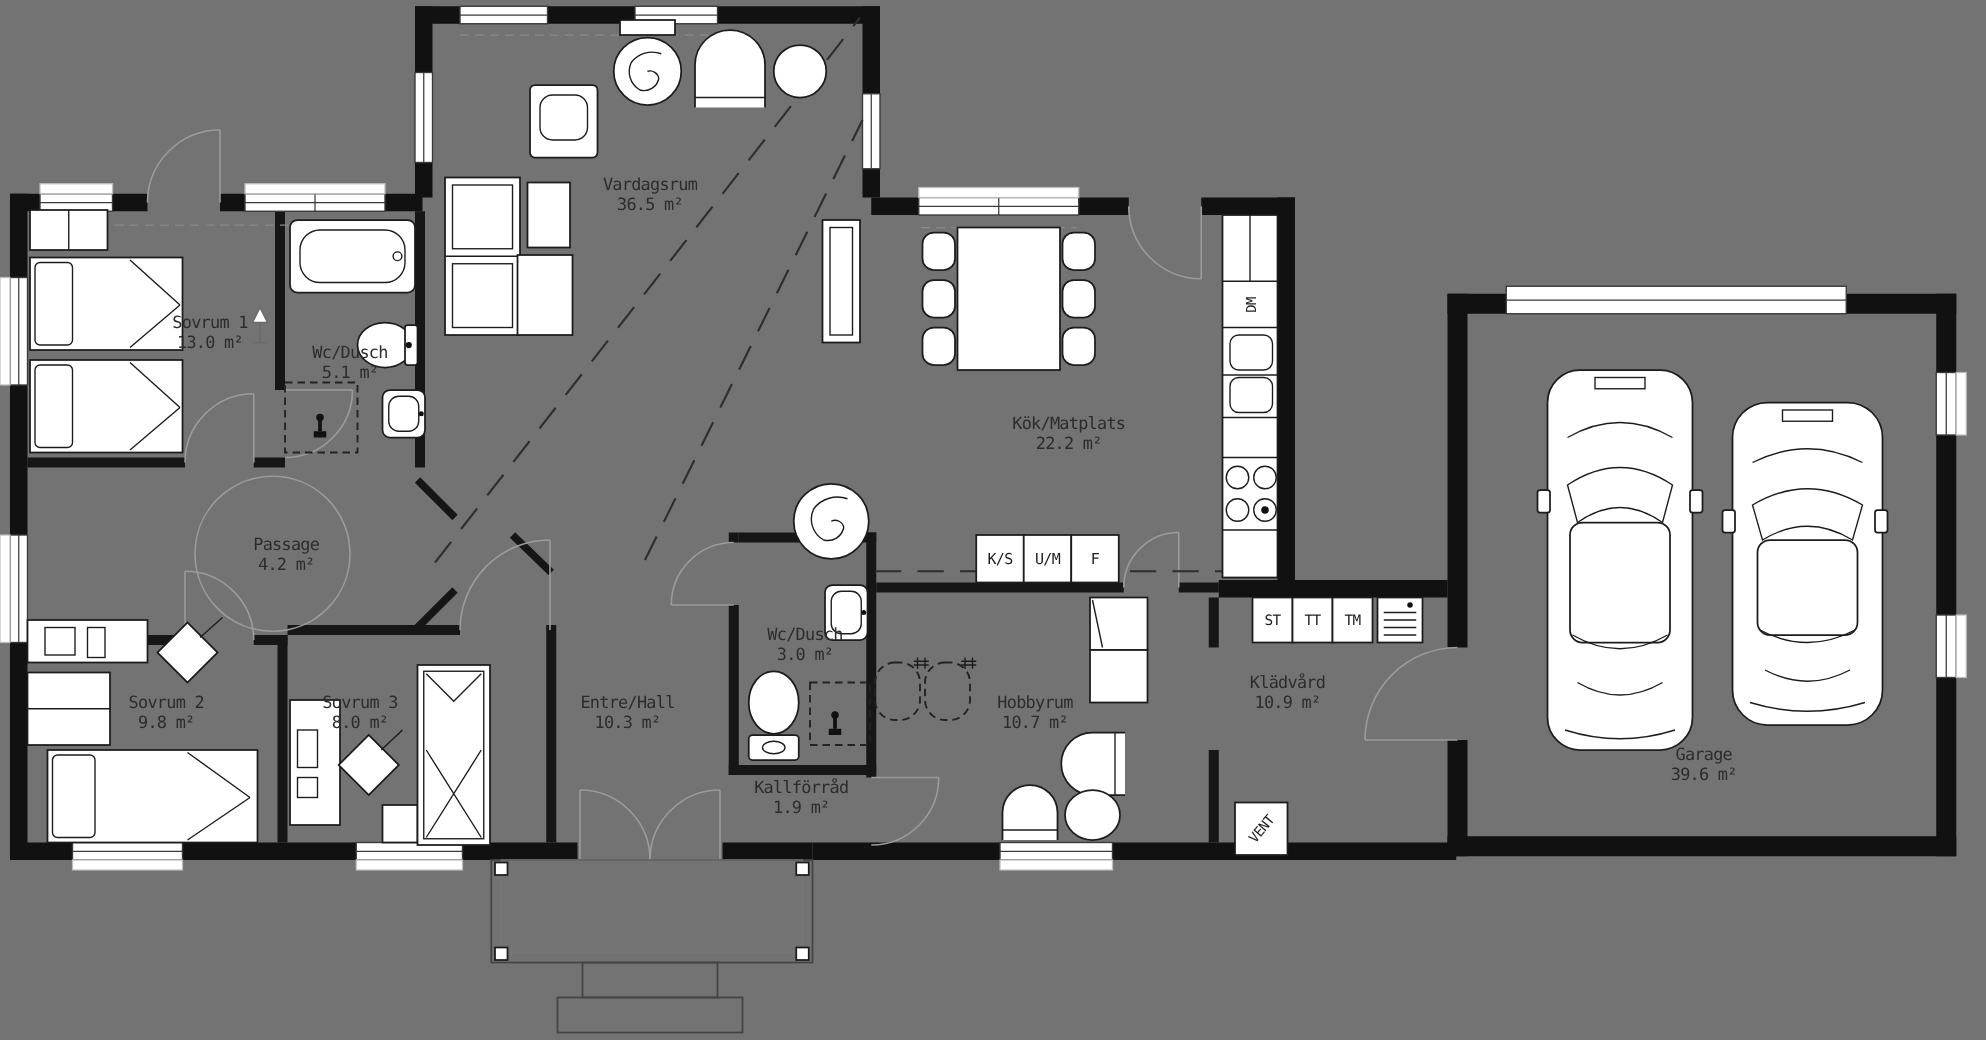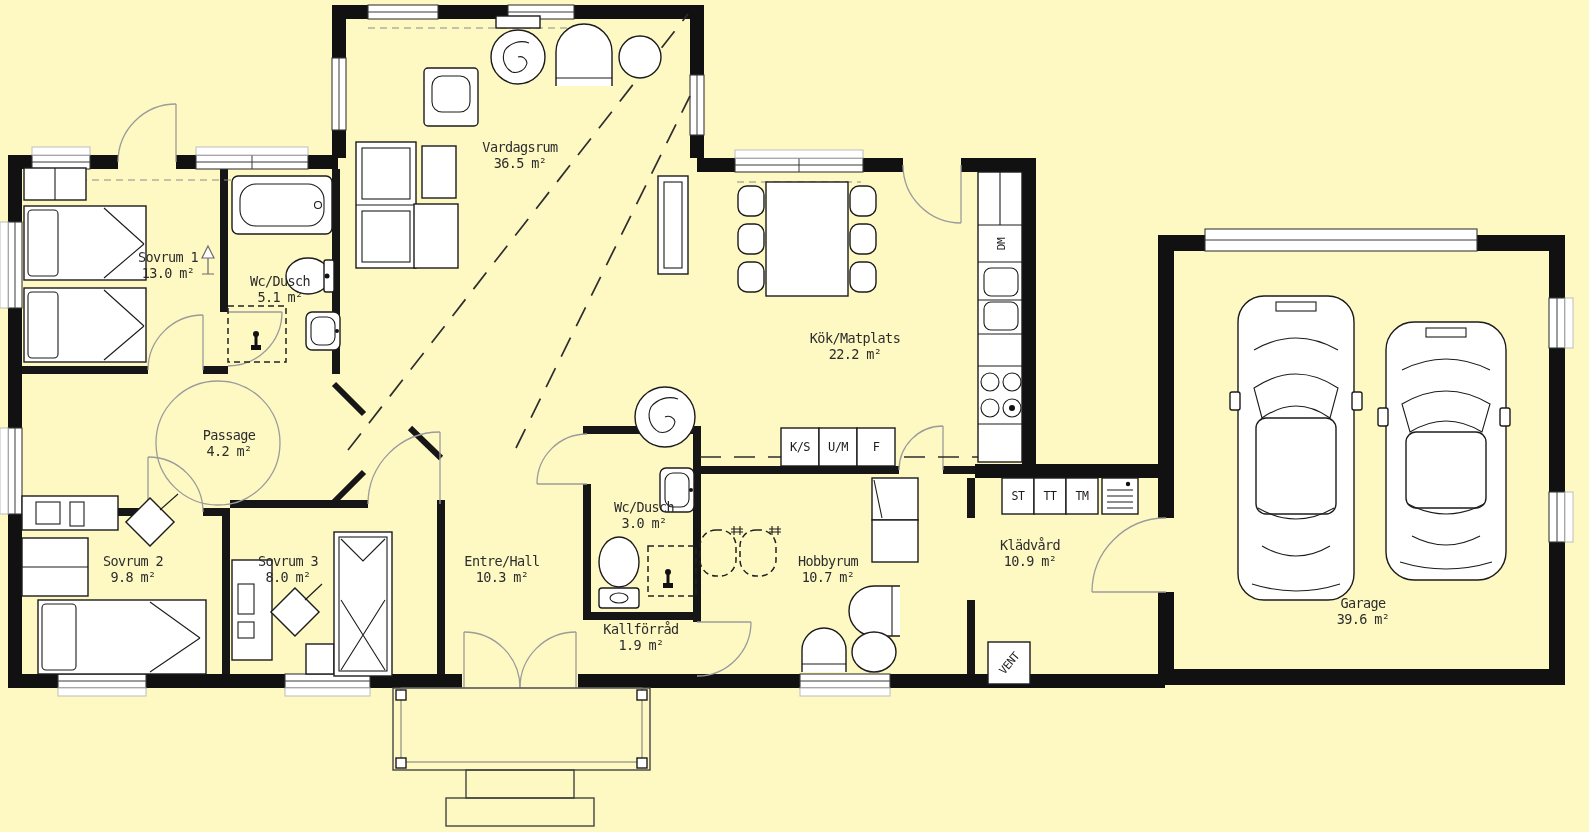--- a/index.html
+++ b/index.html
@@ -1,16 +1,16 @@
 <!DOCTYPE html>
 <html><head>
 <meta charset="utf-8">
 <style>
   html,body{margin:0;padding:0;background:#ffffff;}
-  .stage{width:1589px;height:832px;position:relative;background:#fef9c3;overflow:hidden;}
+  .stage{width:1589px;height:832px;position:relative;background:#737373;overflow:hidden;}
   svg{display:block;}
   svg text{font-family:"DejaVu Sans Mono","Liberation Mono",monospace;}
   .room-name,.room-area{font-size:13.5px;fill:#2c2c2c;text-anchor:middle;letter-spacing:-0.6px;}
   .app-label{font-size:12px;fill:#1c1c1c;text-anchor:middle;letter-spacing:-0.5px;}
   .app-label-sm{font-size:11.5px;fill:#1c1c1c;text-anchor:middle;letter-spacing:-0.5px;}
   .rot-label{font-size:11px;fill:#1c1c1c;text-anchor:middle;letter-spacing:-0.5px;}
   .wall{fill:#111;}
   .iwall{fill:#161616;}
   .stub{stroke:#161616;stroke-width:6;}
   .furn{fill:#fff;stroke:#1c1c1c;stroke-width:1.4;}

